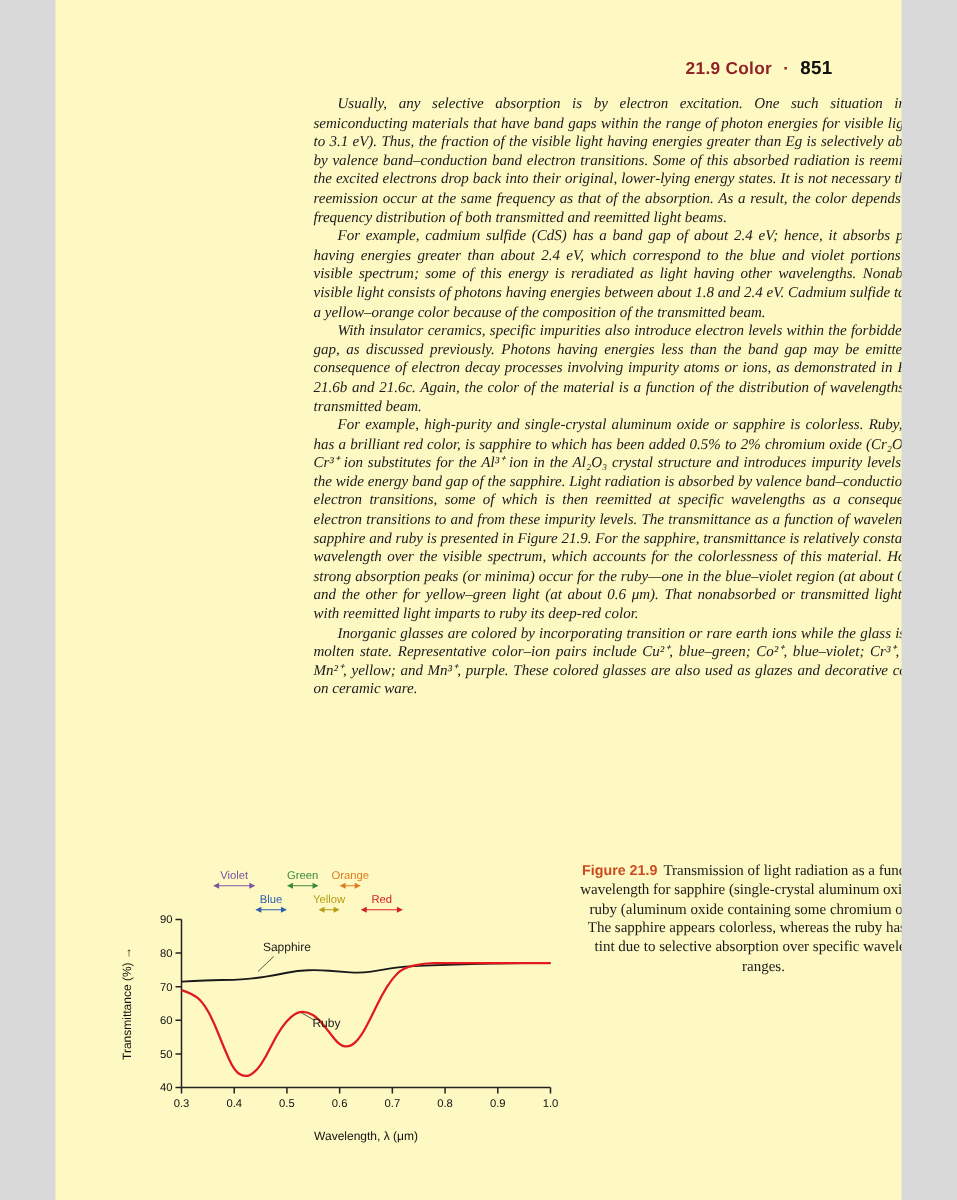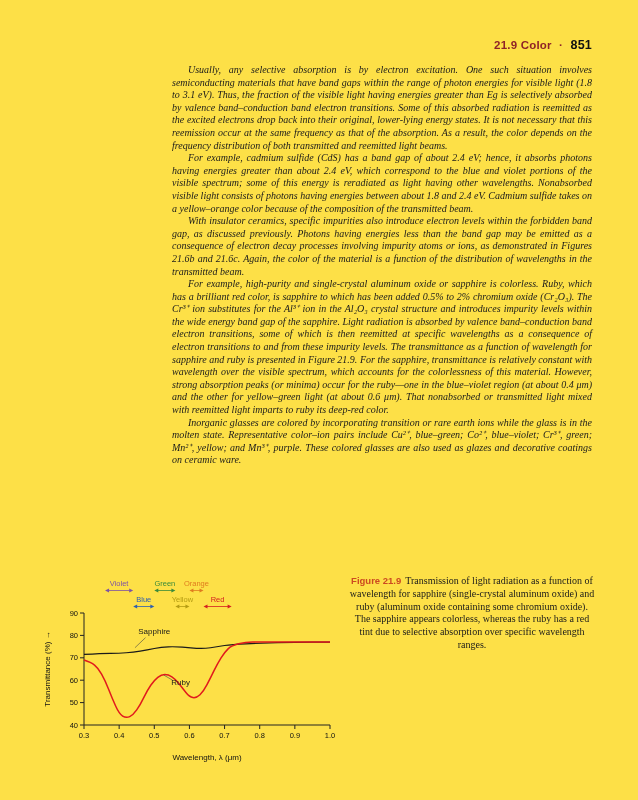--- a/index.html
+++ b/index.html
@@ -1,17 +1,17 @@
 <!DOCTYPE html>
 <html><head>
 <meta charset="utf-8">
 <style>
   html,body{margin:0;padding:0;background:#d9d9d9;}
   .page{
-    width:638px;height:800px;background:#fde047;position:relative;
+    width:564px;height:800px;background:#fef9c3;position:relative;
     font-family:"Liberation Serif",serif;color:#1a1a1a;overflow:hidden;
     margin:0 auto;box-sizing:border-box;
   }
   .running-head{
     position:absolute;top:38px;right:46px;font-size:11.5px;font-weight:bold;
     font-family:"Liberation Sans",sans-serif;letter-spacing:0.2px;
   }
   .running-head .section{color:#8f2327;}
   .running-head .sep{color:#8f2327;margin:0 4px;}
   .running-head .folio{color:#111;font-size:12.5px;}

